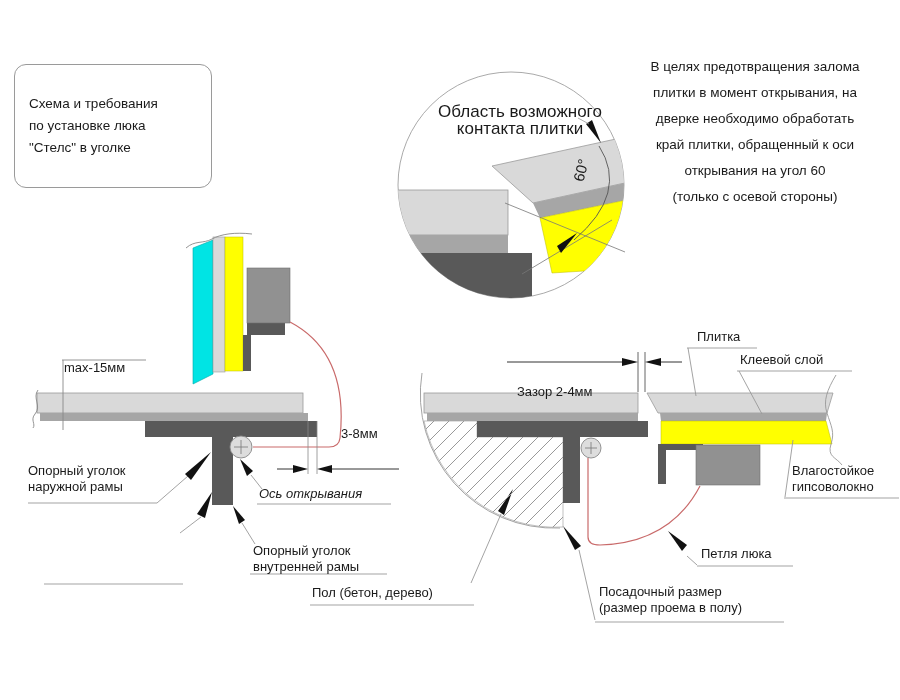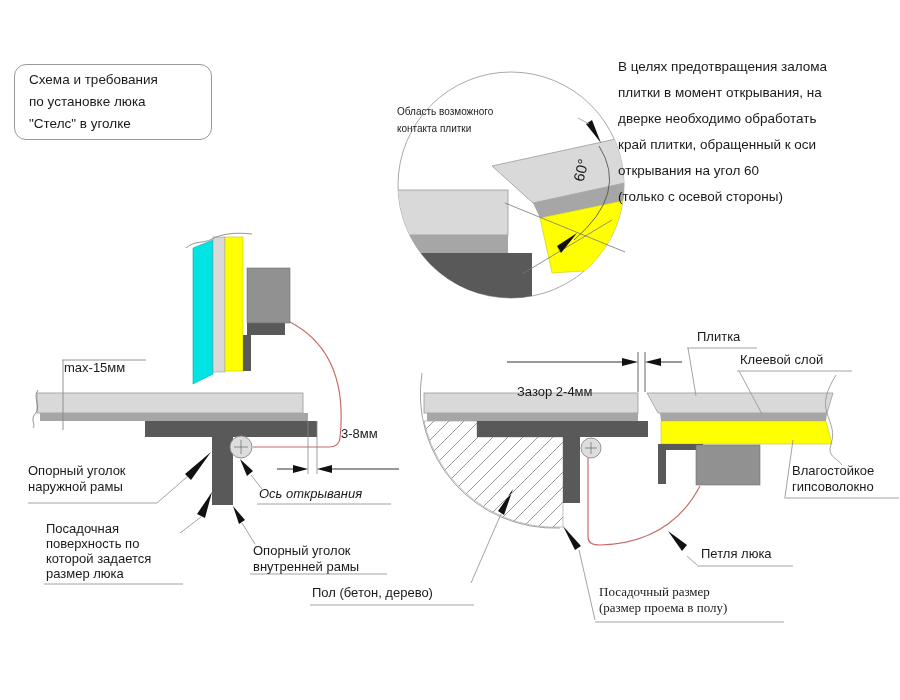--- a/index.html
+++ b/index.html
@@ -1,40 +1,40 @@
 <!DOCTYPE html>
 <html><head>
 <meta charset="utf-8">
 <style>
   html,body{margin:0;padding:0;background:#ffffff;}
   #page{position:relative;width:900px;height:700px;background:#ffffff;overflow:hidden;
         font-family:"Liberation Sans", sans-serif;color:#1a1a1a;}
   #gfx{position:absolute;left:0;top:0;width:900px;height:700px;}
   .lbl{position:absolute;font-size:13px;line-height:16px;white-space:pre-line;color:#1a1a1a;}
   #title-box{position:absolute;left:14px;top:64px;width:168px;border:1px solid #9a9a9a;
-             border-radius:12px;padding:4px 14px;font-size:13.5px;line-height:22px;white-space:pre-line;}
-  #note{position:absolute;left:618px;top:54px;width:274px;text-align:left;
+             border-radius:12px;padding:28px 14px;font-size:13.5px;line-height:22px;white-space:pre-line;}
+  #note{position:absolute;left:618px;top:54px;width:274px;text-align:center;
         font-size:13.5px;line-height:26px;white-space:pre-line;}
-  #detail-label{position:absolute;left:397px;top:103px;width:170px;text-align:left;
-                font-size:10px;line-height:17px;white-space:pre-line;}
+  #detail-label{position:absolute;left:435px;top:103px;width:170px;text-align:center;
+                font-size:17px;line-height:17px;white-space:pre-line;}
   #angle-label{position:absolute;left:562px;top:152px;width:44px;font-size:15px;
                transform:rotate(-75deg);transform-origin:center;}
   #max15{left:64px;top:344px;margin-top:16px;}
   #lbl-opor-naruzh{left:28px;top:463px;}
   #lbl-posad-pov{left:46px;top:521px;line-height:15px;}
   #lbl-os{left:259px;top:486px;font-style:italic;}
   #lbl-38{left:341px;top:426px;}
   #lbl-opor-vnutr{left:253px;top:543px;}
   #lbl-pol{left:312px;top:585px;}
   #lbl-zazor{left:517px;top:348px;margin-top:36px;}
   #lbl-plitka{left:697px;top:329px;}
   #lbl-kleevoy{left:740px;top:352px;}
   #lbl-vlago{left:792px;top:463px;}
   #lbl-petlya{left:701px;top:546px;}
-  #lbl-posad-razmer{left:599px;top:584px;font-family:Liberation Serif, serif;}
+  #lbl-posad-razmer{left:599px;top:584px;}
 </style>
 </head>
 <body>
 
 <div id="page">
 
 <svg id="gfx" viewBox="0 0 900 700">
   <defs>
     <pattern id="hatch" width="15" height="15" patternUnits="userSpaceOnUse">
       <path d="M-2,17 L17,-2" stroke="#999" stroke-width="1" fill="none"></path>
@@ -164,24 +164,20 @@
 край плитки, обращенный к оси
 открывания на угол 60
 (только с осевой стороны)</div>
 <div id="detail-label" class="lbl">Область возможного
 контакта плитки</div>
 <div id="angle-label" class="lbl">60°</div>
 
 <div id="max15" class="lbl">max-15мм</div>
 <div id="lbl-opor-naruzh" class="lbl">Опорный уголок
 наружной рамы</div>
-<div id="lbl-posad-pov" class="lbl">Посадочная
-поверхность по
-которой задается
-размер люка</div>
 <div id="lbl-os" class="lbl">Ось открывания</div>
 <div id="lbl-38" class="lbl">3-8мм</div>
 <div id="lbl-opor-vnutr" class="lbl">Опорный уголок
 внутренней рамы</div>
 <div id="lbl-pol" class="lbl">Пол (бетон, дерево)</div>
 
 <div id="lbl-zazor" class="lbl">Зазор 2-4мм</div>
 <div id="lbl-plitka" class="lbl">Плитка</div>
 <div id="lbl-kleevoy" class="lbl">Клеевой слой</div>
 <div id="lbl-vlago" class="lbl">Влагостойкое

